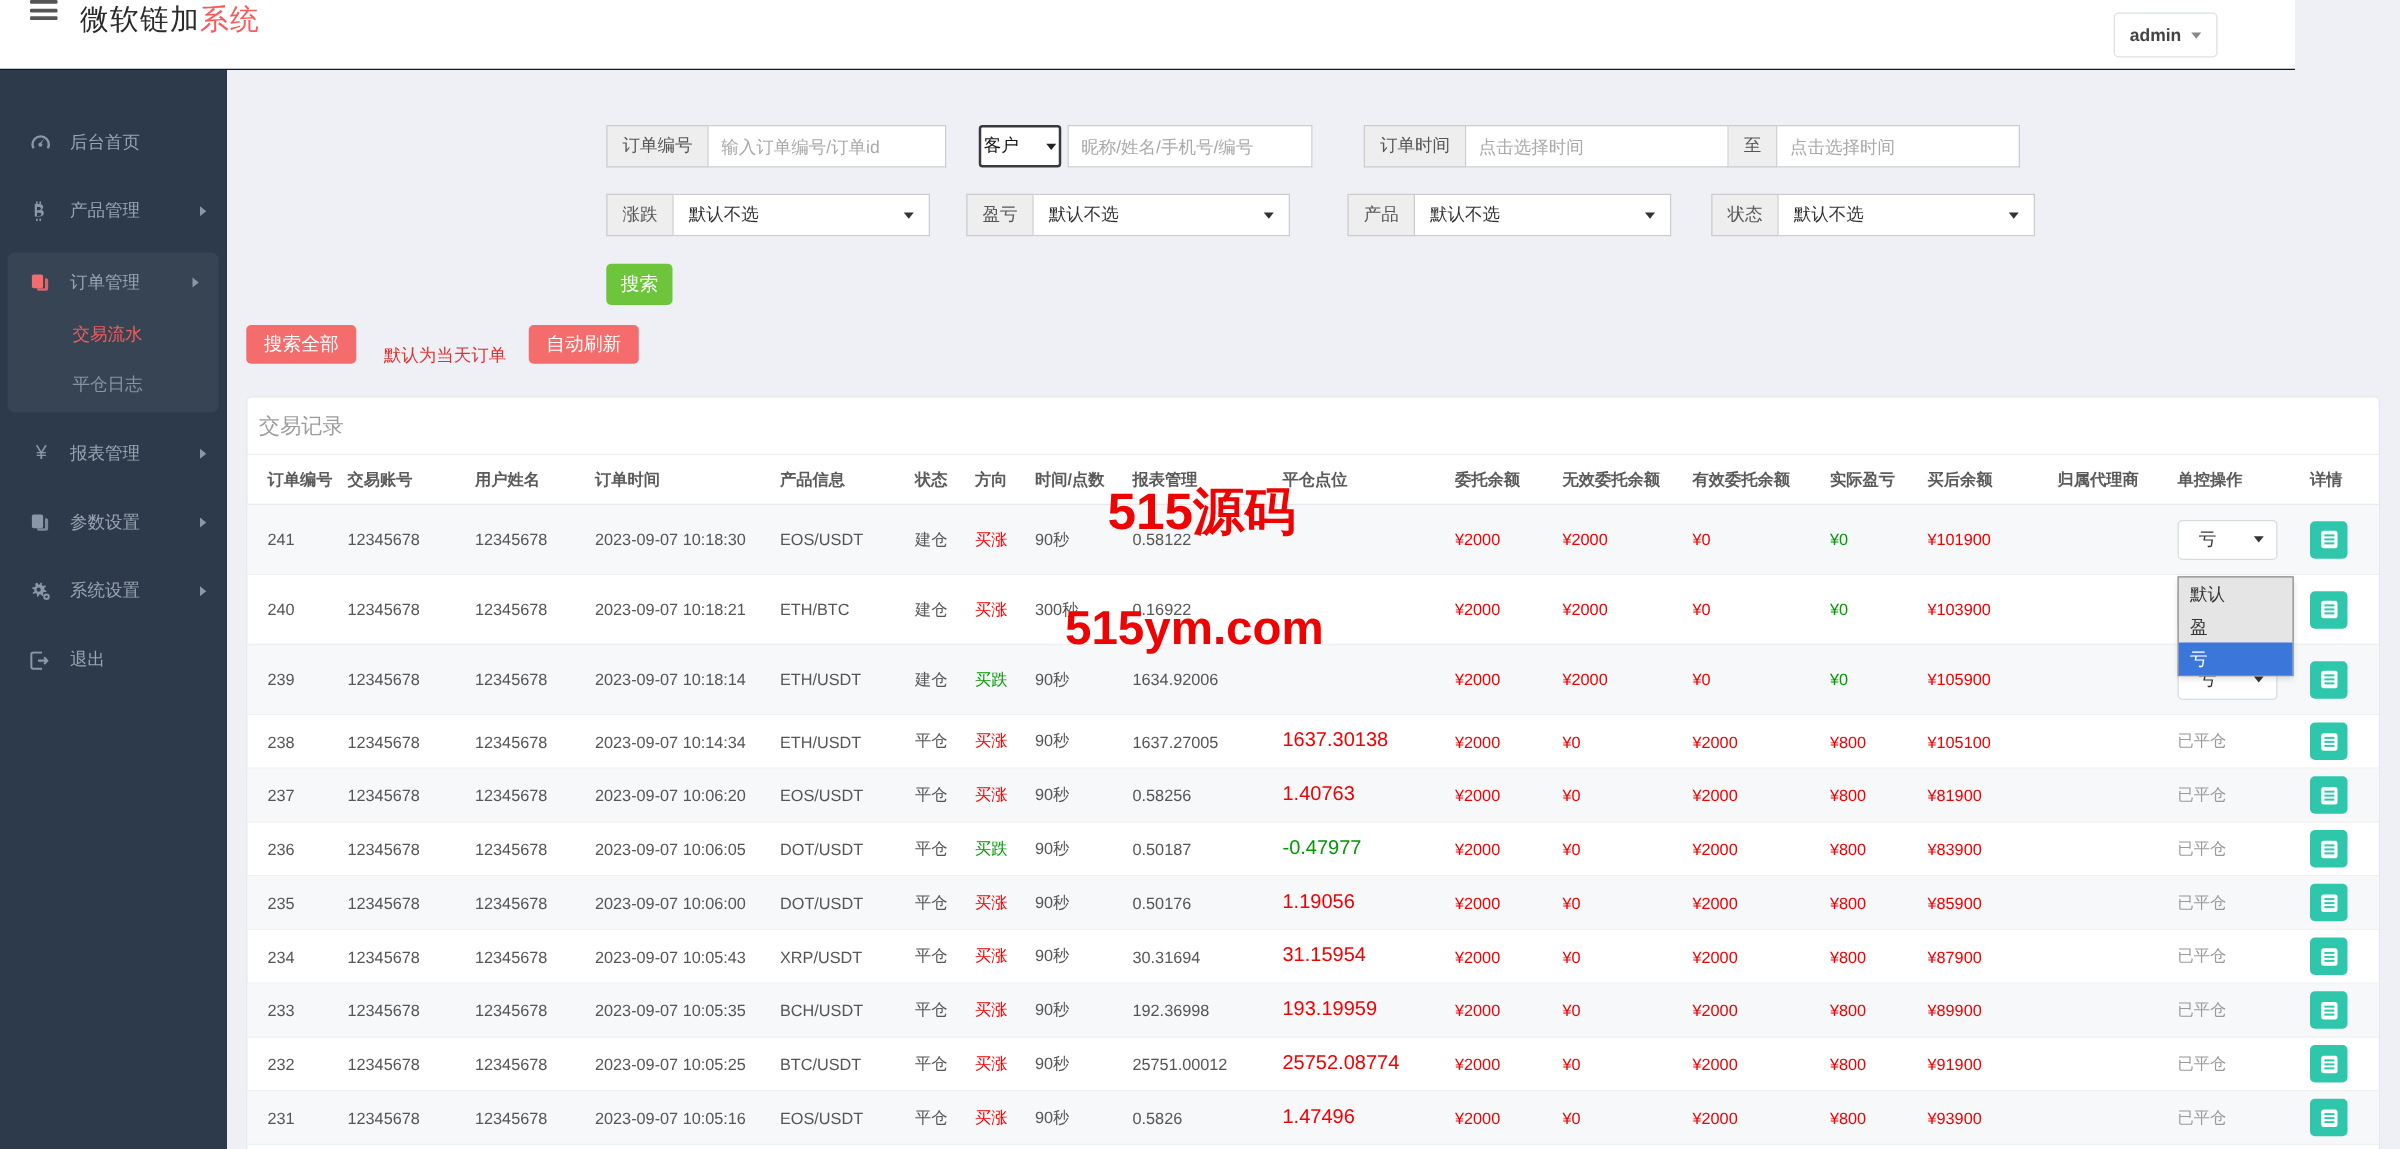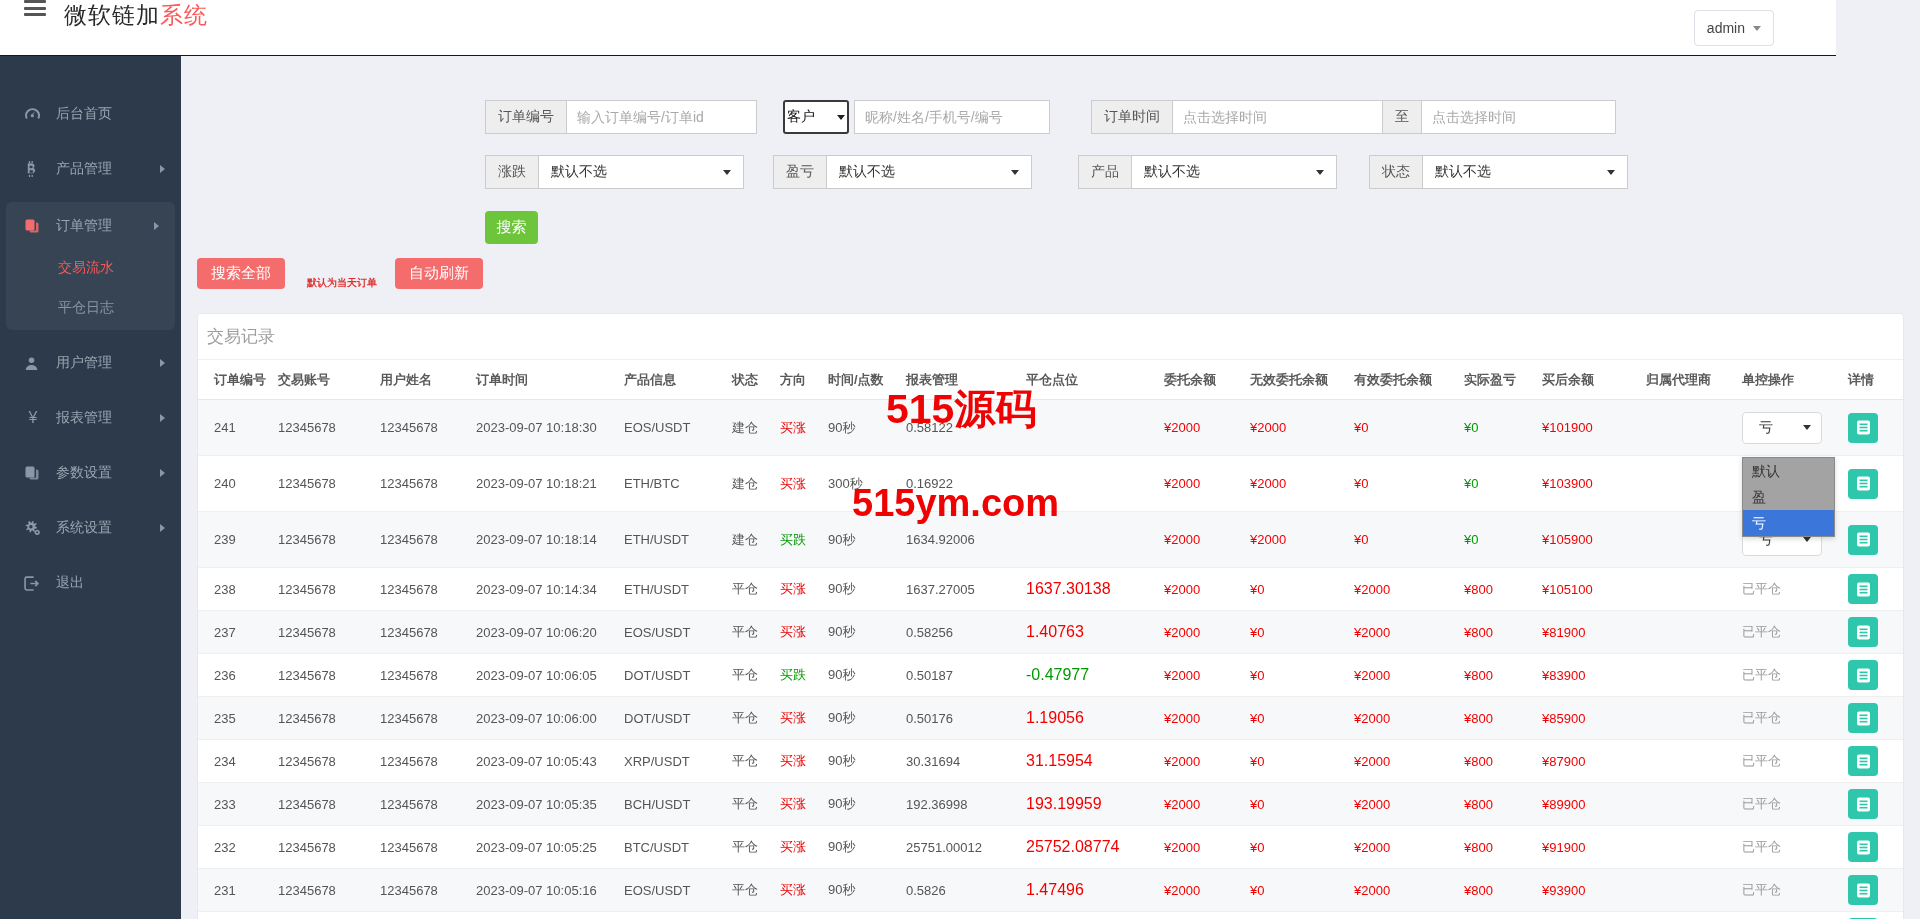--- a/index.html
+++ b/index.html
@@ -8,21 +8,21 @@
   
   .topbar { position:fixed; top:0; left:0; width:1836px; height:56px; background:#fff;
     border-bottom:1px solid #0f172a; display:flex; align-items:flex-start; z-index:60; }
   .burger { width:22px; height:16px; margin-left:24px; display:flex; flex-direction:column;
     justify-content:space-between; cursor:pointer; }
   .burger i { display:block; height:3px; background:#555; border-radius:1px; }
   .brand { margin-left:18px; font-size:23px; color:#2b2b2b; letter-spacing:1px; }
   .brand .red { color:#fa5a5a; }
   .admin-btn { position:absolute; right:62px; top:10px; height:36px; padding:0 12px;
     background:#fff; border:1px solid #dcdfe6; border-radius:4px; display:flex;
-    align-items:center; gap:8px; font-size:14px; color:#444; cursor:pointer; }
+    align-items:center; gap:8px; font-size:14px; color:#444; cursor:pointer;font-weight:bold; }
   .caret-down { width:0; height:0; border-left:4px solid transparent; border-right:4px solid transparent;
     border-top:5px solid #888; display:inline-block; }
   
   .sidebar { position:fixed; top:56px; left:0; width:181px; height:863px; background:#2d3a4b;
     padding-top:36px; z-index:50; }
   .side-item { height:44px; margin:0 0 11px 0; display:flex; align-items:center;
     padding-left:24px; color:#9aa5b1; font-size:14px; cursor:pointer; position:relative; }
   .side-item .sicon { width:18px; margin-right:14px; text-align:center; font-size:15px; color:#8a97a8; }
   .side-item .arrow { position:absolute; right:16px; width:0; height:0;
     border-top:4px solid transparent; border-bottom:4px solid transparent; border-left:5px solid #8a97a8; }
@@ -48,42 +48,42 @@
   .fake-native-sel .caret-down { border-top-color:#222; }
   .sel { background:#fff; border:1px solid #ccc; border-left:none; display:flex; align-items:center;
     justify-content:space-between; padding:0 12px; font-size:14px; color:#333; cursor:pointer; }
   .sel .caret-down { border-top-color:#333; }
   .btn-search { width:53px; height:33px; background:#6dc53c; border:none; border-radius:4px;
     color:#fff; font-size:15px; cursor:pointer; margin-bottom:12px; }
   
   .actions { display:flex; align-items:center; gap:22px; margin-bottom:23px; }
   .btn-red { height:31px; padding:0 14px; background:#f56c6c; border:none; border-radius:4px;
     color:#fff; font-size:15px; cursor:pointer; }
-  .red-note { color:#e03131; font-size:10px; font-weight:700;margin-top:20px; }
+  .red-note { color:#e03131; font-size:14px; font-weight:400;margin-top:20px; }
   
   .card { background:#fff; border:1px solid #e8e8e8; border-radius:4px; }
   .card-title { height:46px; line-height:46px; padding-left:9px; color:#9c9c9c;
     font-size:17px; border-bottom:1px solid #efefef; }
   .grid-row { display:grid; padding:0 16px; align-items:center;
     grid-template-columns:64px 102px 96px 148px 108px 48px 48px 78px 120px 138px 86px 104px 110px 78px 104px 96px 106px 40px; }
   .thead { height:40px; border-bottom:1px solid #e8e8e8; color:#5a5a5a; font-size:13px; font-weight:700; }
   .tr { min-height:43px; border-bottom:1px solid #efefef; color:#555; font-size:13px; }
   .tr.tall { min-height:56px; }
   .tr.stripe { background:#f7f8fa; }
   .td { padding-right:6px; overflow:visible; white-space:nowrap; }
   .td.red { color:#f20000; }
   .td.green { color:#090; }
   .td.close { font-size:16px; }
   .td.closed { color:#9a9a9a; }
   .td.ctrl { position:relative; }
   .fake-select { width:80px; height:32px; background:#fff; border:1px solid #d7dbe0; border-radius:4px;
     display:flex; align-items:center; justify-content:space-between; padding:0 10px 0 16px;
     font-size:14px; color:#333; cursor:pointer; }
   .fake-select .caret-down { border-top-color:#333; }
-  .select-menu { position:absolute; top:45px; left:0; width:93px; background:#a3a3a3;
+  .select-menu { position:absolute; top:45px; left:0; width:93px; background:#e5e5e5;
     border:1px solid #8a8a8a; box-shadow:0 2px 5px rgba(0,0,0,.15); z-index:40; }
   .select-menu .opt { height:26px; line-height:26px; padding-left:9px; font-size:14px; color:#333; cursor:pointer; }
   .select-menu .opt.sel-blue { background:#3b77db; color:#fff; }
   .btn-detail { width:30px; height:30px; background:#2ec7ab; border:none; border-radius:4px;
     cursor:pointer; display:flex; align-items:center; justify-content:center; }
   
   .wm { position:fixed; color:#ee0202; font-weight:700; z-index:45; pointer-events:none; }
   .wm1 { left:886px; top:382px; font-size:41px; }
   .wm2 { left:852px; top:482px; font-size:38px; }
   svg { display:block; }
@@ -142,30 +142,20 @@
       <span class="arrow"></span>
     </div>
     <div class="side-sub active">
       <span>交易流水</span>
     </div>
     <div class="side-sub">
       <span>平仓日志</span>
     </div>
   </div>
 
-  <div class="side-item">
-    <span class="sicon">
-      <svg width="15" height="15" viewBox="0 0 14 14" fill="#8a97a8">
-          <circle cx="7" cy="4" r="2.6"></circle>
-          <path d="M1.5 13c.4-3 2.7-4.6 5.5-4.6S12.1 10 12.5 13H1.5z"></path>
-        </svg>
-    </span>
-    <span>用户管理</span>
-    <span class="arrow"></span>
-  </div>
   <div class="side-item">
     <span class="sicon" style="font-size:16px;">¥</span>
     <span>报表管理</span>
     <span class="arrow"></span>
   </div>
   <div class="side-item">
     <span class="sicon">
       <svg width="16" height="16" viewBox="0 0 16 16">
           <rect x="1.5" y="1.5" width="9" height="11" rx="1.5" fill="#8a97a8"></rect>
           <path d="M12 4.5h1a1.5 1.5 0 0 1 1.5 1.5v7a1.5 1.5 0 0 1-1.5 1.5H7A1.5 1.5 0 0 1 5.5 13v-.5h6.5V4.5z" fill="#8a97a8" opacity=".85"></path>

